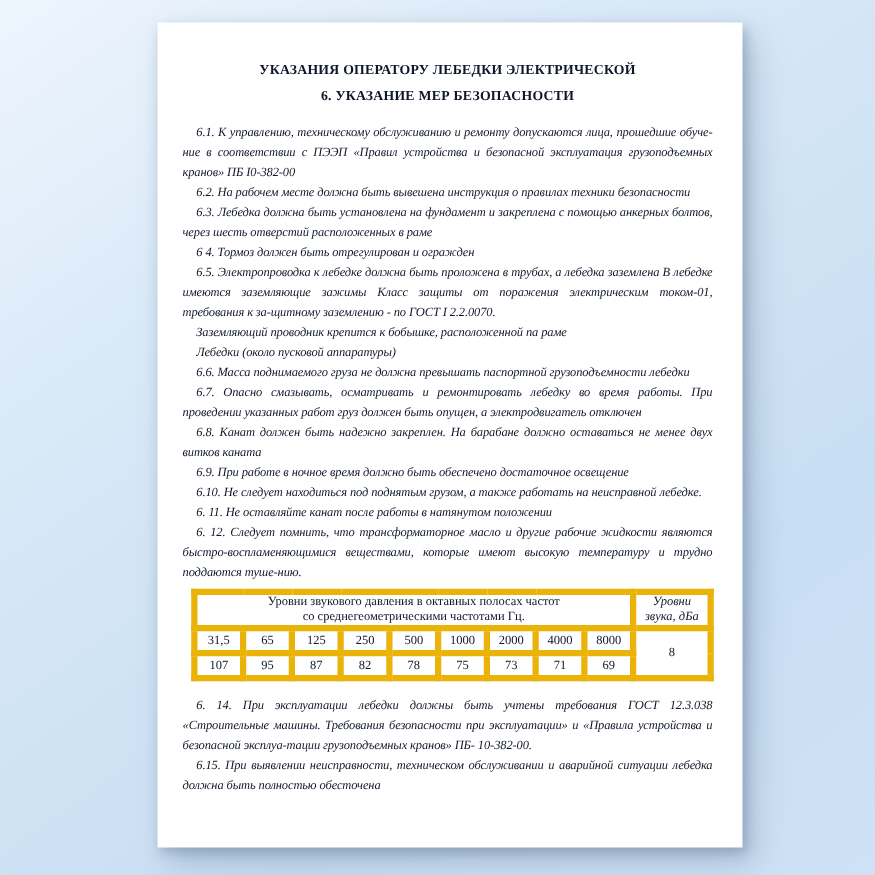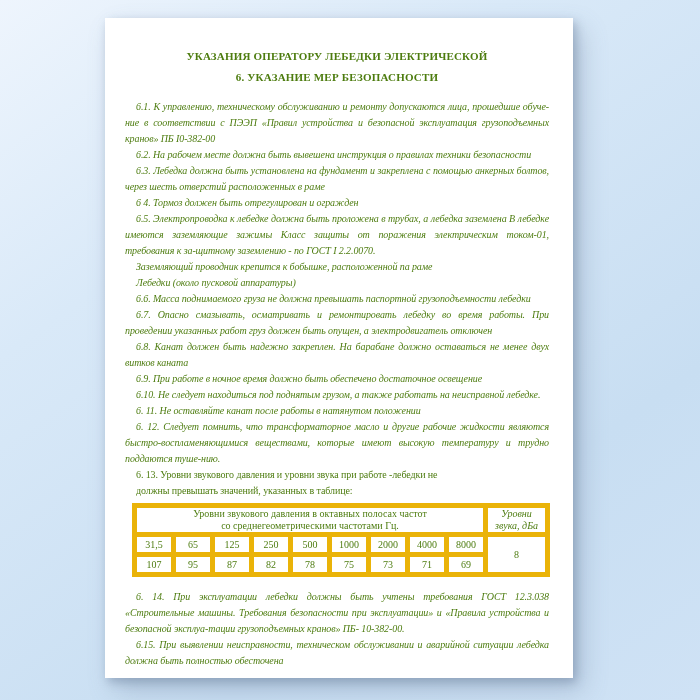--- a/index.html
+++ b/index.html
@@ -11,29 +11,29 @@
     font-family: "Liberation Serif", "DejaVu Serif", serif;
   }
   .bg {
     position: relative;
     width: 700px;
     height: 700px;
     background: linear-gradient(145deg, #eef5fd 0%, #d9e9f8 30%, #c8def2 72%, #cfe2f5 100%);
   }
   .page {
     position: absolute;
-    left: 105px;
+    left: 126px;
     top: 18px;
     width: 468px;
     height: 660px;
     background: #ffffff;
     box-shadow: 3px 4px 9px rgba(96,116,146,0.40), 9px 12px 24px rgba(96,116,146,0.30);
     box-sizing: border-box;
     padding: 31px 24px 0 20px;
-    color: #4d7c0f;
+    color: #0f172a;
   }
   .doc-title {
     text-align: center;
     font-weight: bold;
     font-size: 11px;
     line-height: 14px;
     letter-spacing: 0.2px;
   }
   .section-heading {
     text-align: center;
@@ -106,24 +106,20 @@
         <p class="para">Лебедки (около пусковой аппаратуры)</p>
         <p class="para">6.6. Масса поднимаемого груза не должна превышать паспортной грузоподъемности лебедки</p>
         <p class="para">6.7. Опасно смазывать, осматривать и ремонтировать лебедку во время работы. При проведении указанных работ груз должен быть опущен, а электродвигатель отключен</p>
         <p class="para">6.8. Канат должен быть надежно закреплен. На барабане должно оставаться не менее двух витков каната</p>
         <p class="para">6.9. При работе в ночное время должно быть обеспечено достаточное освещение</p>
         <p class="para">6.10. Не следует находиться под поднятым грузом, а также работать на неисправной лебедке.</p>
         <p class="para">6. 11. Не оставляйте канат после работы в натянутом положении</p>
         <p class="para">6. 12. Следует помнить, что трансформаторное масло и другие рабочие жидкости являются быстро-воспламеняющимися веществами, которые имеют высокую температуру и трудно поддаются туше-нию.</p>
       </div>
 
-    <div class="intro-block">
-      <div class="intro-line">6. 13. Уровни звукового давления и уровни звука при работе -лебедки не</div>
-      <div class="intro-line">должны превышать значений, указанных в таблице:</div>
-    </div>
 
     <table class="sound">
       <colgroup>
         <col style="width:39px">
           <col style="width:39px">
           <col style="width:39px">
         <col style="width:39px">
           <col style="width:39px">
           <col style="width:39px">
         <col style="width:39px">

